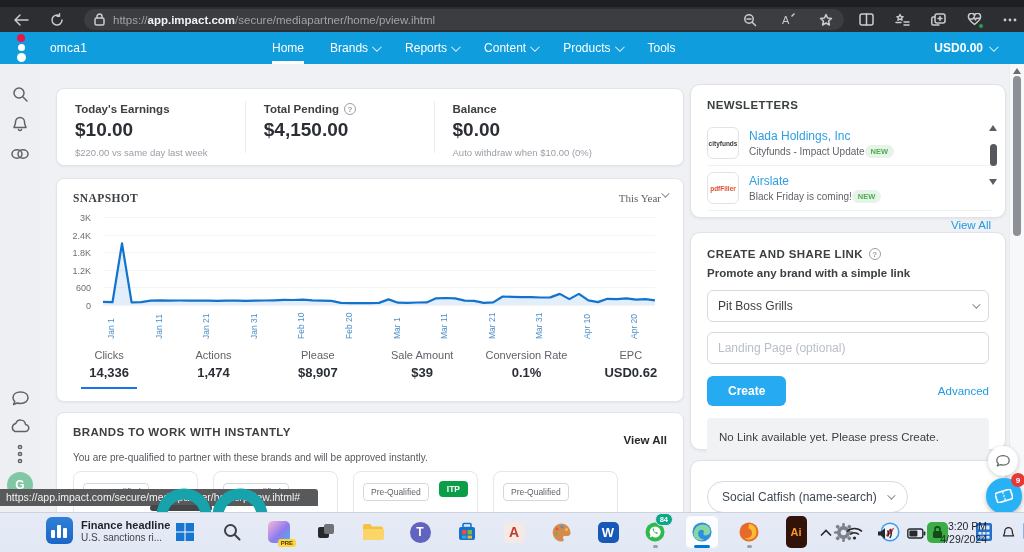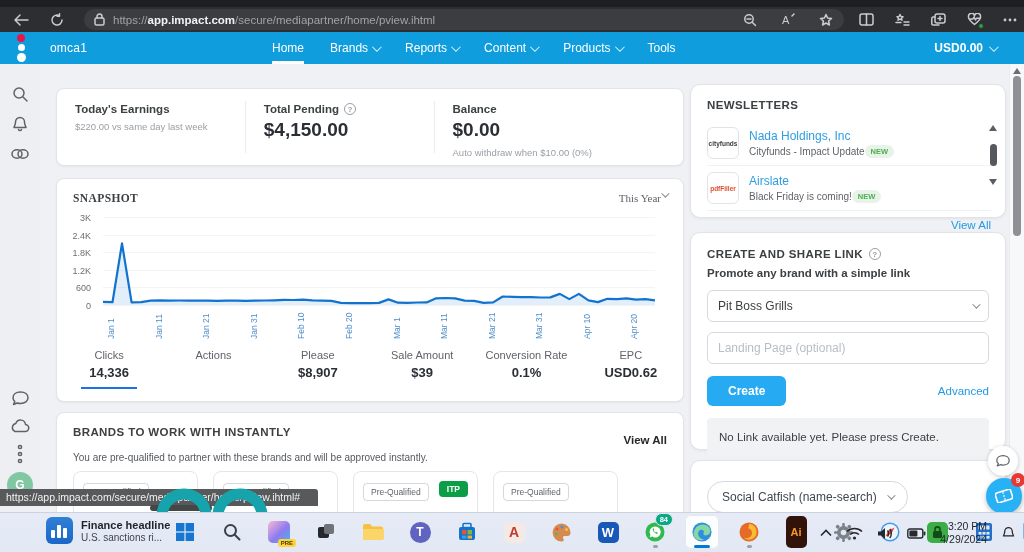--- a/index.html
+++ b/index.html
@@ -314,20 +314,21 @@
       </svg>
   </div>
   <div class="avatar">G</div>
 </div>
 
 <div class="content">
 
   <div class="card earnings">
     <div class="e-col">
       <div class="e-label">Today's Earnings</div>
+      <div class="e-value">$10.00</div>
       <div class="e-sub">$220.00 vs same day last week</div>
     </div>
     <div class="e-col">
       <div class="e-label">
         <span>Total Pending</span>
           <span class="help">?</span>
       </div>
       <div class="e-value">$4,150.00</div>
     </div>
     <div class="e-col" style="flex:1.4">
@@ -379,20 +380,21 @@
         <span class="x-tick" style="left: 478.862px; top: 32px;">Apr 10</span>
         <span class="x-tick" style="left: 526.448px; top: 32px;">Apr 20</span>
       </div>
     <div class="stats">
       <div class="stat active">
         <div class="s-label">Clicks</div>
         <div class="s-value">14,336</div>
       </div>
       <div class="stat">
         <div class="s-label">Actions</div>
+        <div class="s-value">1,474</div>
       </div>
       <div class="stat">
         <div class="s-label">Please</div>
         <div class="s-value">$8,907</div>
       </div>
       <div class="stat">
         <div class="s-label">Sale Amount</div>
         <div class="s-value">$39</div>
       </div>
       <div class="stat">

